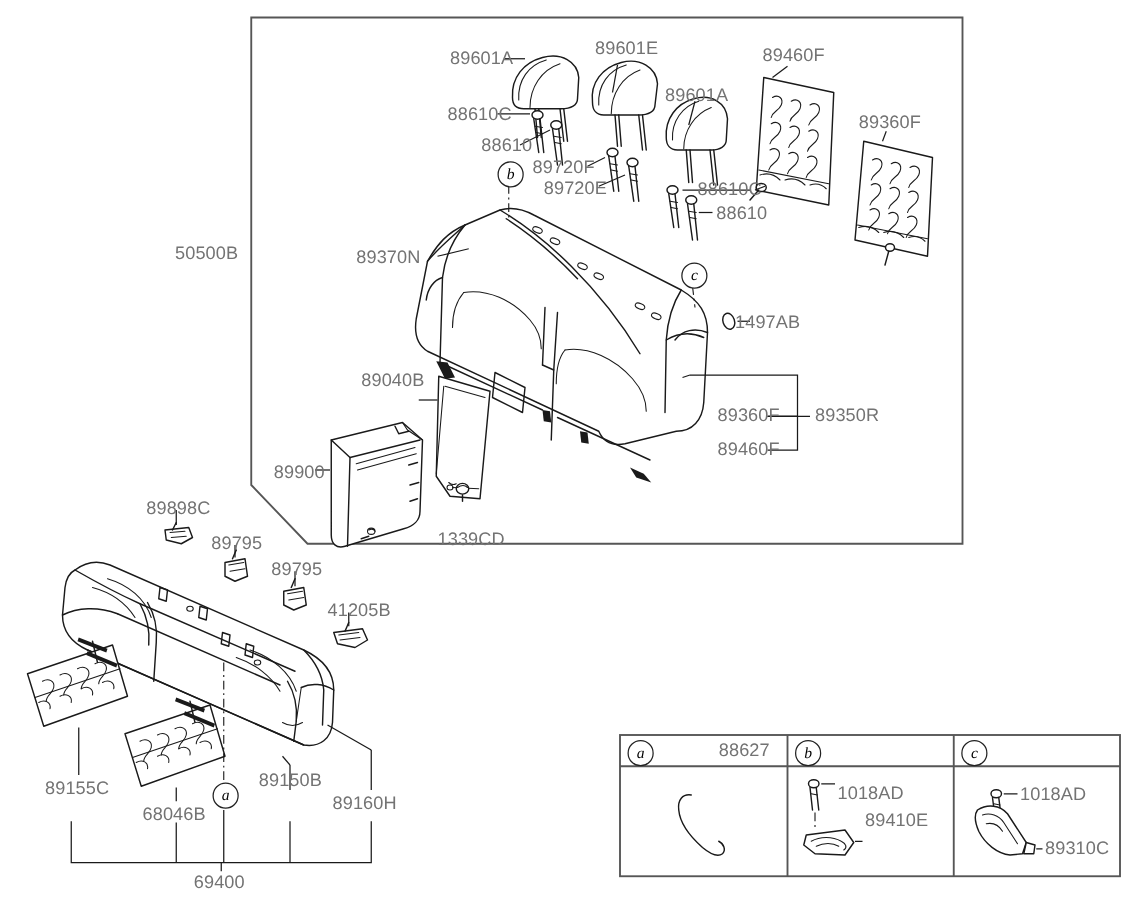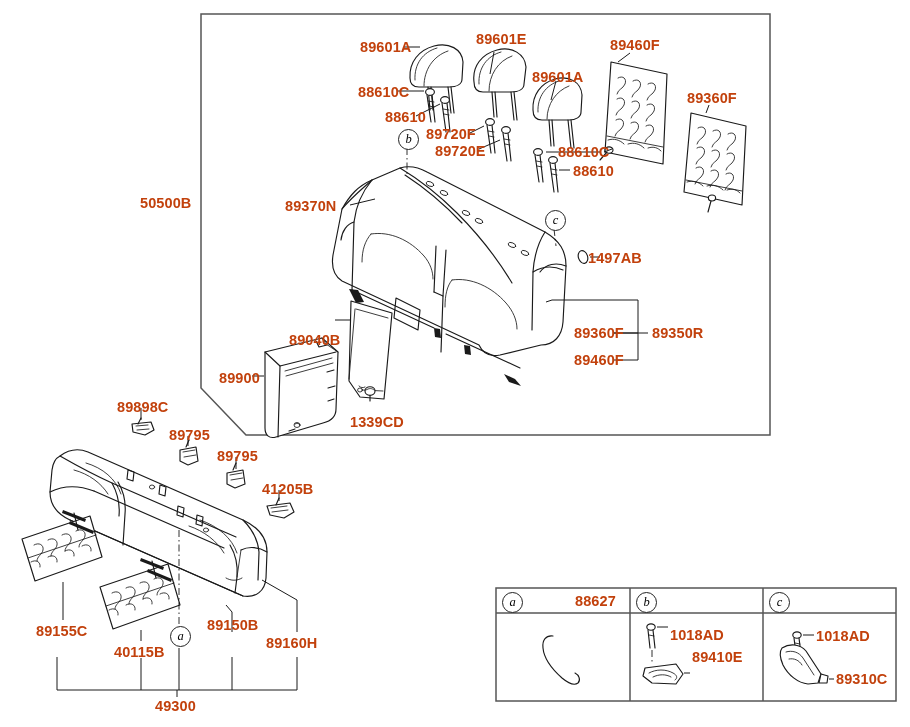--- a/index.html
+++ b/index.html
@@ -1,21 +1,21 @@
 <!DOCTYPE html>
 <html><head>
 <meta charset="utf-8">
 <style>
   html,body{margin:0;padding:0;background:#fff;}
   body{width:910px;height:727px;position:relative;overflow:hidden;
        font-family:"Liberation Sans","DejaVu Sans",sans-serif;color:#000;}
   #stage{position:absolute;left:0;top:0;width:910px;height:727px;}
   svg#art{position:absolute;left:0;top:0;width:910px;height:727px;}
   .lbl{position:absolute;font-size:14.5px;letter-spacing:.1px;white-space:nowrap;
-       color:#c2410c;line-height:1;font-weight:bold;}
+       color:#737373;line-height:1;}
   .circ{position:absolute;width:19px;height:19px;border:1.3px solid #222;border-radius:50%;
         font-size:12.5px;display:flex;align-items:center;justify-content:center;
         background:#fff;font-family:"Liberation Serif",serif;font-style:italic;}
 </style>
 </head>
 <body>
 
 <div id="stage">
 
 <svg id="art" viewBox="0 0 910 727">
@@ -438,36 +438,36 @@
 <div class="lbl" style="left:610px;top:38px">89460F</div>
 <div class="lbl" style="left:687px;top:91px">89360F</div>
 <div class="lbl" style="left:358px;top:85px">88610C</div>
 <div class="lbl" style="left:385px;top:110px">88610</div>
 <div class="lbl" style="left:426px;top:127px">89720F</div>
 <div class="lbl" style="left:435px;top:144px">89720E</div>
 <div class="lbl" style="left:558px;top:145px">88610C</div>
 <div class="lbl" style="left:573px;top:164px">88610</div>
 <div class="lbl" style="left:285px;top:199px">89370N</div>
 <div class="lbl" style="left:588px;top:251px">1497AB</div>
-<div class="lbl" style="left:289px;top:333px">89040B</div>
+<div class="lbl" style="left:289px;top:298px">89040B</div>
 <div class="lbl" style="left:219px;top:371px">89900</div>
-<div class="lbl" style="left:350px;top:415px">1339CD</div>
+<div class="lbl" style="left:350px;top:425px">1339CD</div>
 <div class="lbl" style="left:574px;top:326px">89360F</div>
 <div class="lbl" style="left:574px;top:353px">89460F</div>
 <div class="lbl" style="left:652px;top:326px">89350R</div>
 
 <div class="lbl" style="left:117px;top:400px">89898C</div>
 <div class="lbl" style="left:169px;top:428px">89795</div>
 <div class="lbl" style="left:217px;top:449px">89795</div>
 <div class="lbl" style="left:262px;top:482px">41205B</div>
 <div class="lbl" style="left:36px;top:624px">89155C</div>
-<div class="lbl" style="left:114px;top:645px">40115B</div>
+<div class="lbl" style="left:114px;top:645px">68046B</div>
 <div class="lbl" style="left:207px;top:618px">89150B</div>
 <div class="lbl" style="left:266px;top:636px">89160H</div>
-<div class="lbl" style="left:155px;top:699px">49300</div>
+<div class="lbl" style="left:155px;top:699px">69400</div>
 
 <div class="circ" style="left:398px;top:129px">b</div>
 <div class="circ" style="left:545px;top:210px">c</div>
 <div class="circ" style="left:170px;top:626px">a</div>
 
 <div class="circ" style="left:502px;top:592px">a</div>
 <div class="lbl" style="left:575px;top:594px">88627</div>
 <div class="circ" style="left:636px;top:592px">b</div>
 <div class="circ" style="left:769px;top:592px">c</div>
 

